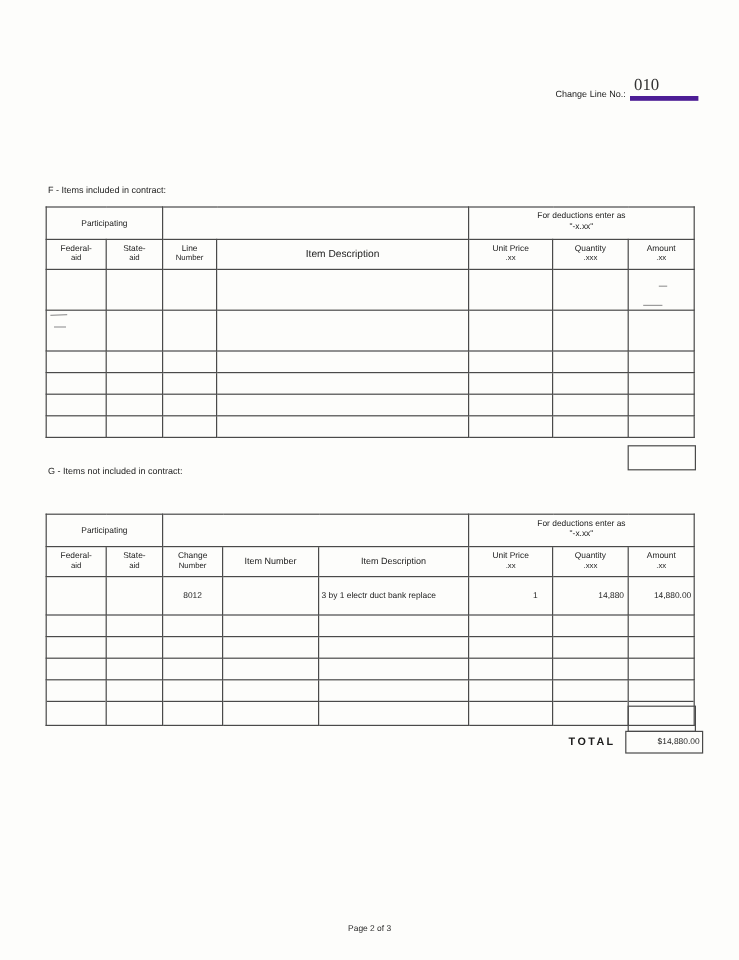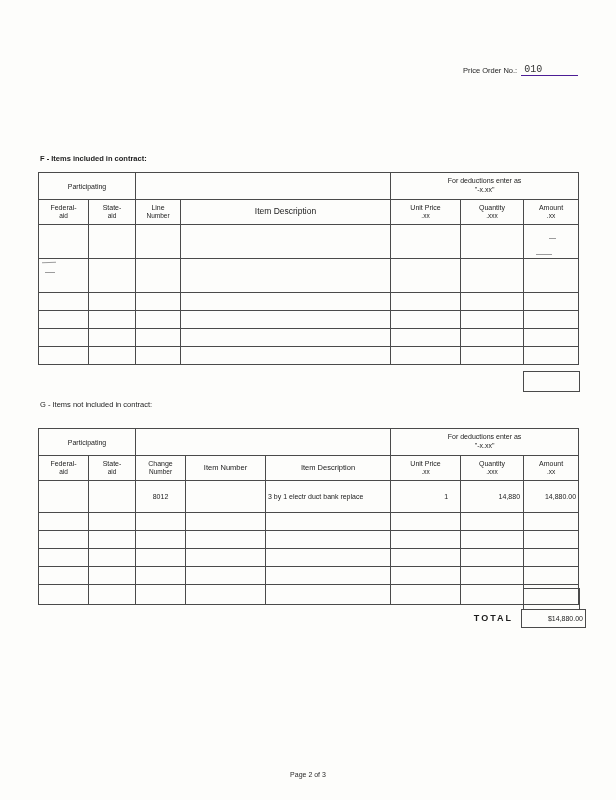--- a/index.html
+++ b/index.html
@@ -10,27 +10,27 @@
   }
   
   .logo{position:absolute;left:52px;top:50px;width:92px;text-align:center;}
   .logo svg{display:block;margin:0 auto;}
   .logo-text{font-size:10.5px;letter-spacing:1.6px;color:#161616;margin-top:1px;}
   
   .change-order{position:absolute;left:463px;top:64px;display:flex;align-items:flex-end;font-size:7.5px;color:#1d1d1d;}
   .co-label{white-space:nowrap;padding-bottom:1px;}
   .co-value{
     display:inline-block;width:54px;margin-left:4px;padding-left:3px;
-    border-bottom:1px solid #4c1d95;
-    font-family:Liberation Mono, monospace;font-size:10px;color:#333;
+    border-bottom:4px solid #4c1d95;
+    font-family:Liberation Serif, serif;font-size:14px;color:#333;
   }
   
   .sec-title{position:absolute;left:40px;font-size:7.5px;color:#1d1d1d;}
-  .sec-title.f{top:154px;font-weight:bold;}
-  .sec-title.g{top:400px;text-align:right;}
+  .sec-title.f{top:154px;}
+  .sec-title.g{top:388px;text-align:right;}
   
   table.grid{position:absolute;left:38px;border-collapse:collapse;table-layout:fixed;width:540px;}
   table.tf{top:172px;}
   table.tg{top:428px;}
   table.grid td,table.grid th{
     border:1px solid #4a4a4a;padding:0 2px;font-size:7px;font-weight:normal;
     color:#222;vertical-align:middle;overflow:hidden;
   }
   tr.h1 td{height:26px;text-align:center;}
   tr.h2 td{height:24px;text-align:center;}
@@ -70,21 +70,21 @@
   .m3{left:536px;top:254px;width:16px;}
   .m4{left:549px;top:238px;width:7px;}
 </style>
 </head>
 <body>
 
 <div class="sheet">
 
 
   <div class="change-order">
-    <span class="co-label">Price Order No.:</span>
+    <span class="co-label">Change Line No.:</span>
     <span class="co-value">010</span>
   </div>
 
   <div class="sec-title f">F - Items included in contract:</div>
 
   <table class="grid tf">
     <colgroup>
       <col style="width:50px">
         <col style="width:47px">
         <col style="width:45px">

